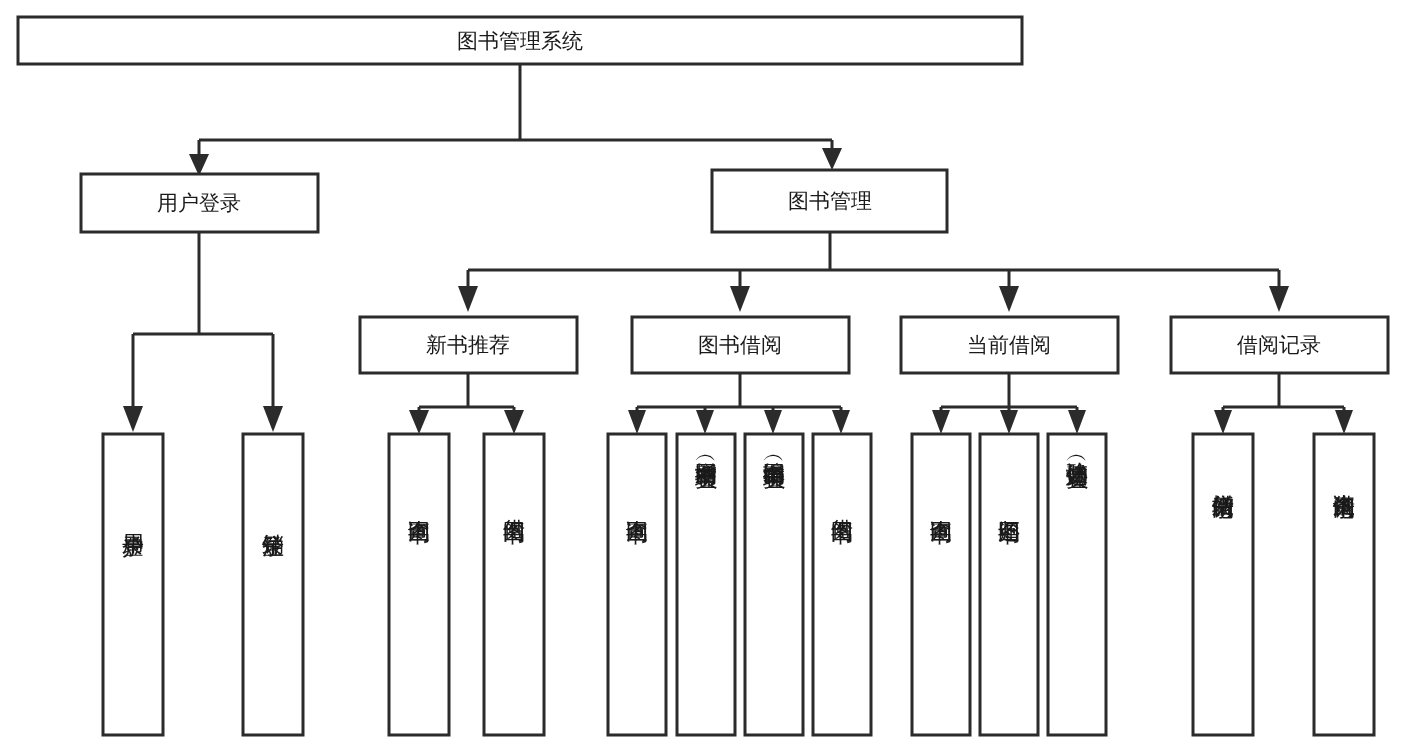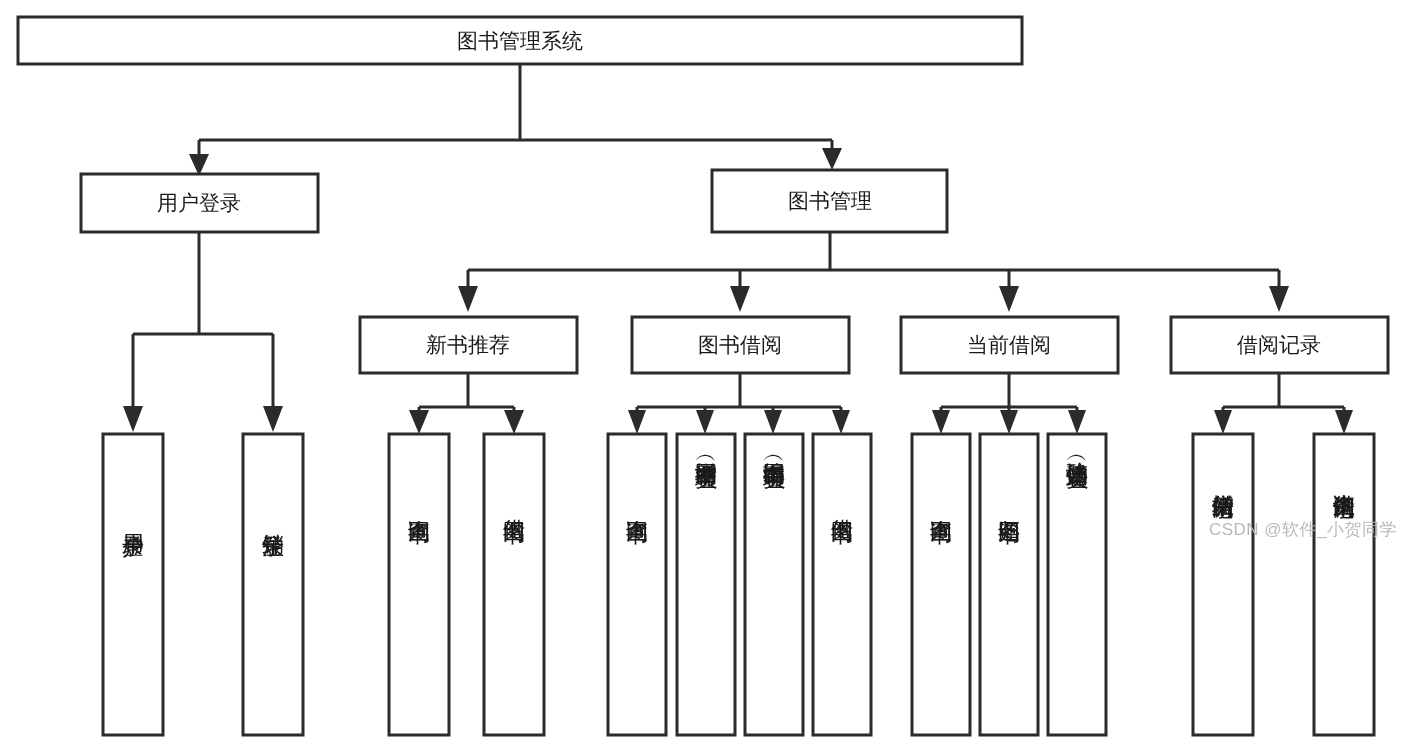--- a/index.html
+++ b/index.html
@@ -223,14 +223,13 @@
     <span class="node-label-v" style="margin-top:4px;">确认归还（管理员）</span>
   </div>
 
   <div class="node-label-v-wrap" style="left:1193px; top:440px; width:60px; height:290px;">
     <span class="node-label-v" style="margin-top:36px;">新增借阅记录</span>
   </div>
   <div class="node-label-v-wrap" style="left:1314px; top:440px; width:60px; height:290px;">
     <span class="node-label-v" style="margin-top:36px;">查询借阅记录</span>
   </div>
 
-  <div class="watermark">CSDN @软件_小贺同学</div>
 </div>
 
 </body></html>

